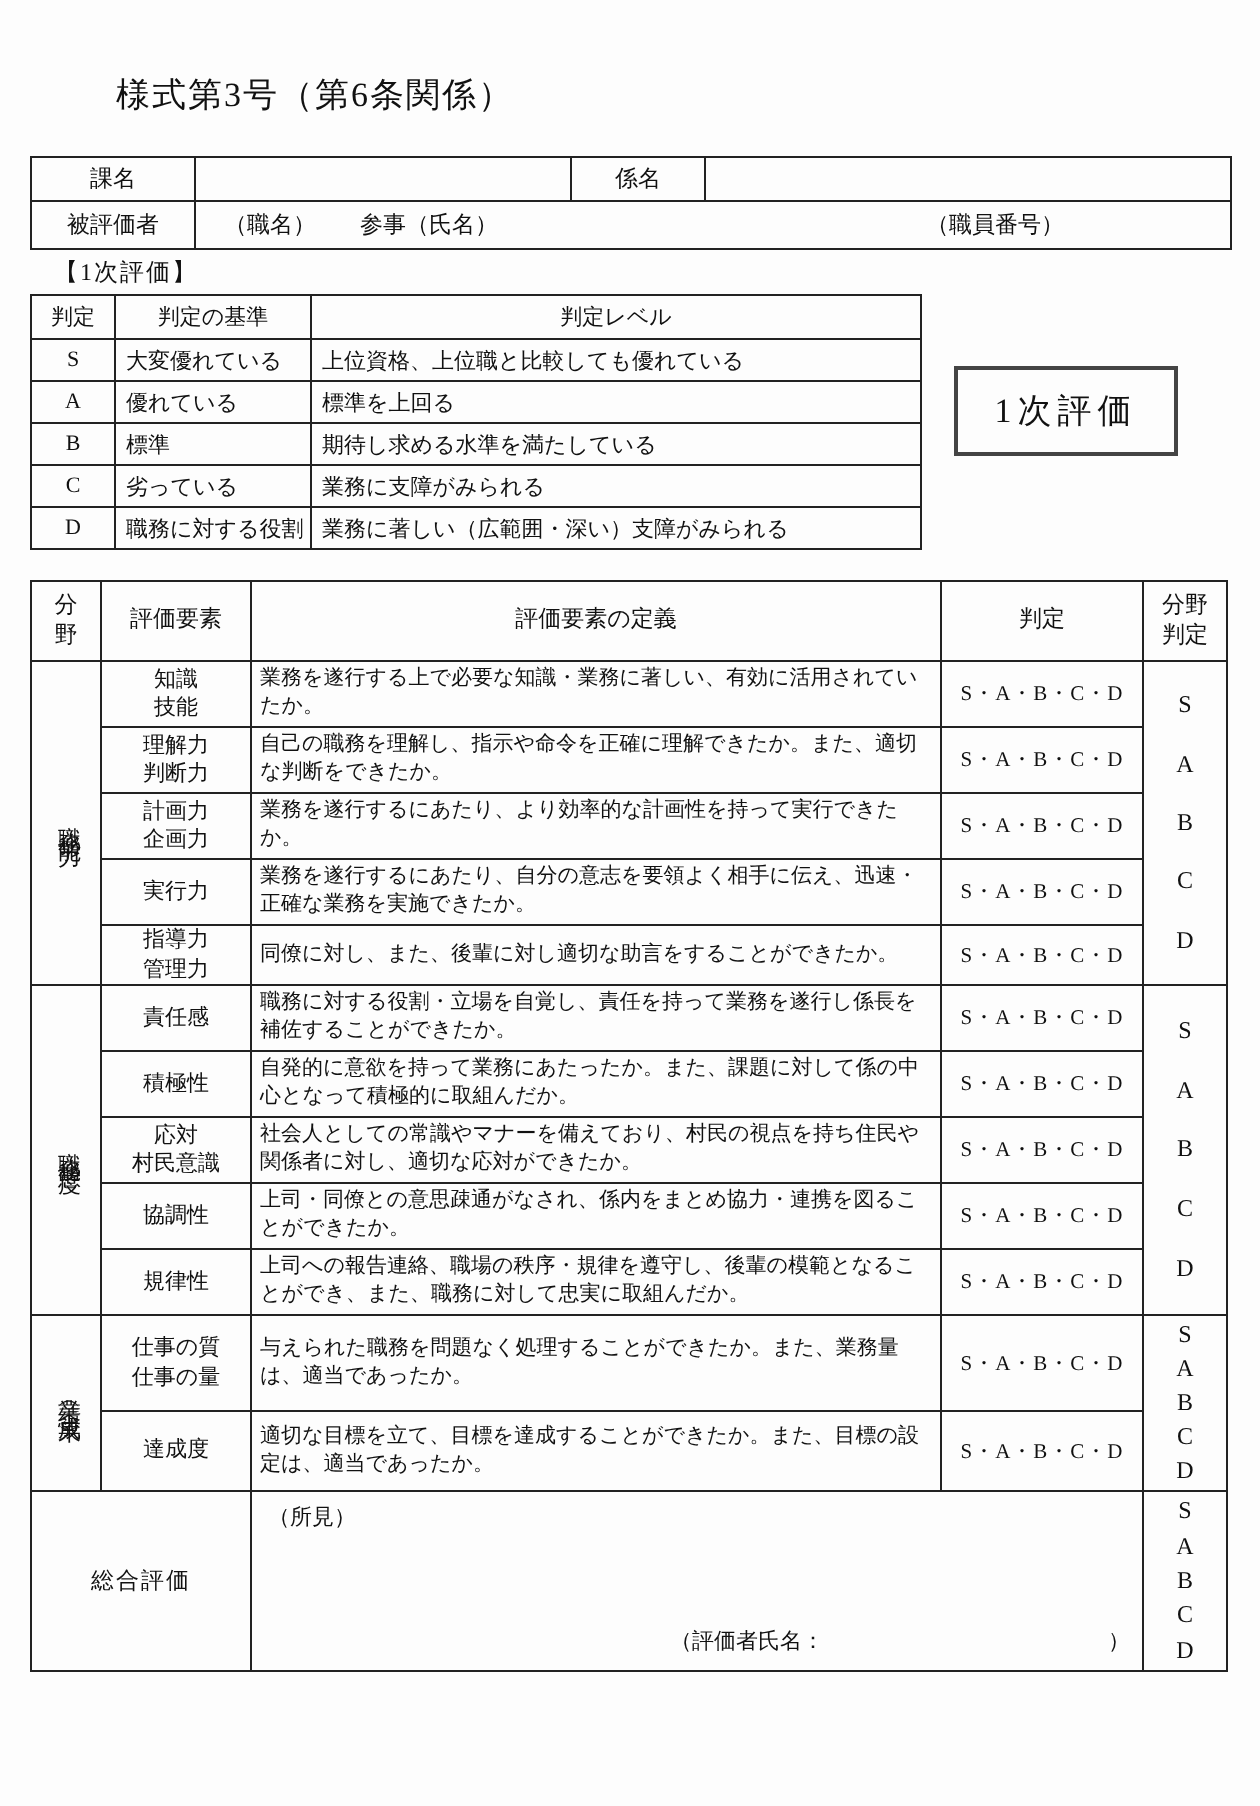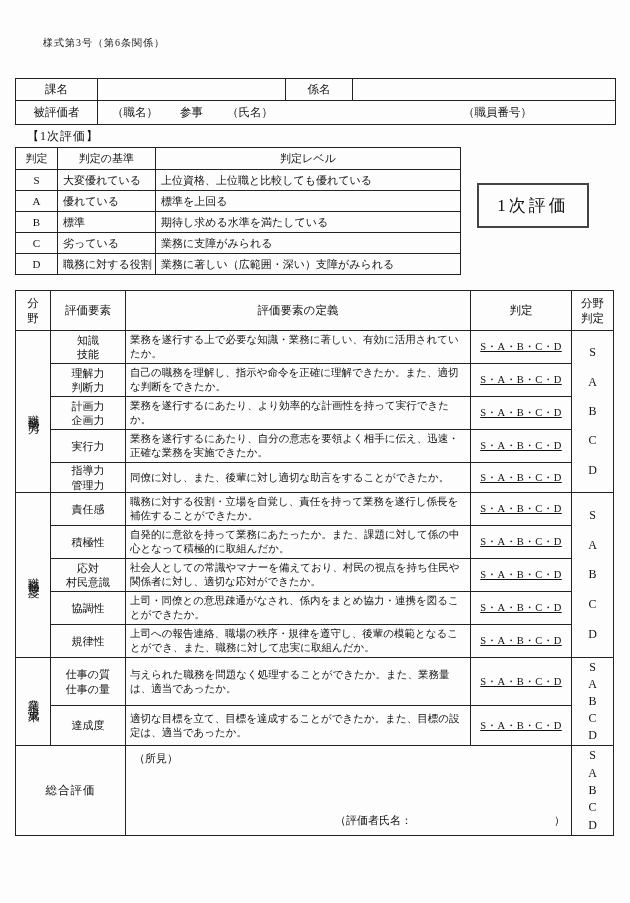--- a/index.html
+++ b/index.html
@@ -1,33 +1,33 @@
 <!DOCTYPE html>
 <html><head>
 <meta charset="utf-8">
 <style>
   html,body{margin:0;padding:0;background:#e8e8e8;}
   .page{
     position:relative;width:630px;height:903px;background:#fdfdfd;color:#111;
     font-family:"Liberation Serif","DejaVu Serif",serif;
     margin:0 auto;overflow:hidden;
   }
-  .form-number{position:absolute;left:43px;top:36px;font-size:10px;letter-spacing:1px;text-align:center;}
+  .form-number{position:absolute;left:58px;top:36px;font-size:17px;letter-spacing:1px;text-align:center;}
   .page-title{position:absolute;left:0;top:57px;width:630px;text-align:center;font-size:12.5px;letter-spacing:1px;}
 
   table{border-collapse:collapse;table-layout:fixed;}
   td,th{border:1px solid #222;font-weight:normal;padding:0;overflow:hidden;}
 
   
   .header-table{position:absolute;left:15px;top:78px;width:600px;}
   .header-table td{font-size:11.5px;vertical-align:middle;}
   .header-table .lab{text-align:center;}
   .ev-line{display:flex;align-items:flex-end;padding:0 0 0 14px;}
   .ev-line .jobval{margin-left:22px;}
-  .ev-line .namelab{margin-left:24px;}
+  .ev-line .namelab{}
   .ev-line .empno{margin-left:auto;margin-right:83px;}
 
   
   .section-heading{position:absolute;left:27px;top:128px;font-size:12px;letter-spacing:1px;}
   .grade-table{position:absolute;left:15px;top:147px;width:445px;}
   .grade-table th{font-size:11px;text-align:center;vertical-align:middle;}
   .grade-table td{font-size:11px;vertical-align:middle;}
   .grade-table td.g{text-align:center;}
   .grade-table td.c,.grade-table td.l{padding-left:5px;}
   .badge{
@@ -36,21 +36,21 @@
     font-size:17px;letter-spacing:3px;background:#fdfdfd;box-sizing:border-box;
   }
 
   
   .main-table{position:absolute;left:15px;top:290px;width:598px;}
   .main-table th{font-size:11.5px;text-align:center;vertical-align:middle;line-height:15px;}
   .main-table td{vertical-align:middle;}
   .pre{white-space:pre-line;}
   .el{font-size:11px;text-align:center;line-height:14.5px;}
   .def{font-size:10.5px;line-height:14px;padding:1px 4px;text-align:left;}
-  .rate{font-size:10.5px;text-align:center;letter-spacing:0.5px;text-decoration:underline;}
+  .rate{font-size:10.5px;text-align:center;letter-spacing:0.5px;}
   .catcol{text-align:center;}
   .vert{writing-mode:vertical-rl;font-size:11.5px;letter-spacing:3px;line-height:1;}
   .gradecol{position:relative;}
   .gl{position:absolute;top:0;left:0;right:0;bottom:0;display:flex;flex-direction:column;
       justify-content:space-evenly;align-items:center;font-size:12px;}
   .overall-label{font-size:11.5px;text-align:center;letter-spacing:1px;}
   .remarks{position:relative;}
   .remarks-label{position:absolute;top:5px;left:8px;font-size:11px;}
   .evaluator-line{position:absolute;bottom:7px;right:6px;font-size:11px;display:flex;align-items:flex-end;}
   .eval-space{display:inline-block;width:142px;}

